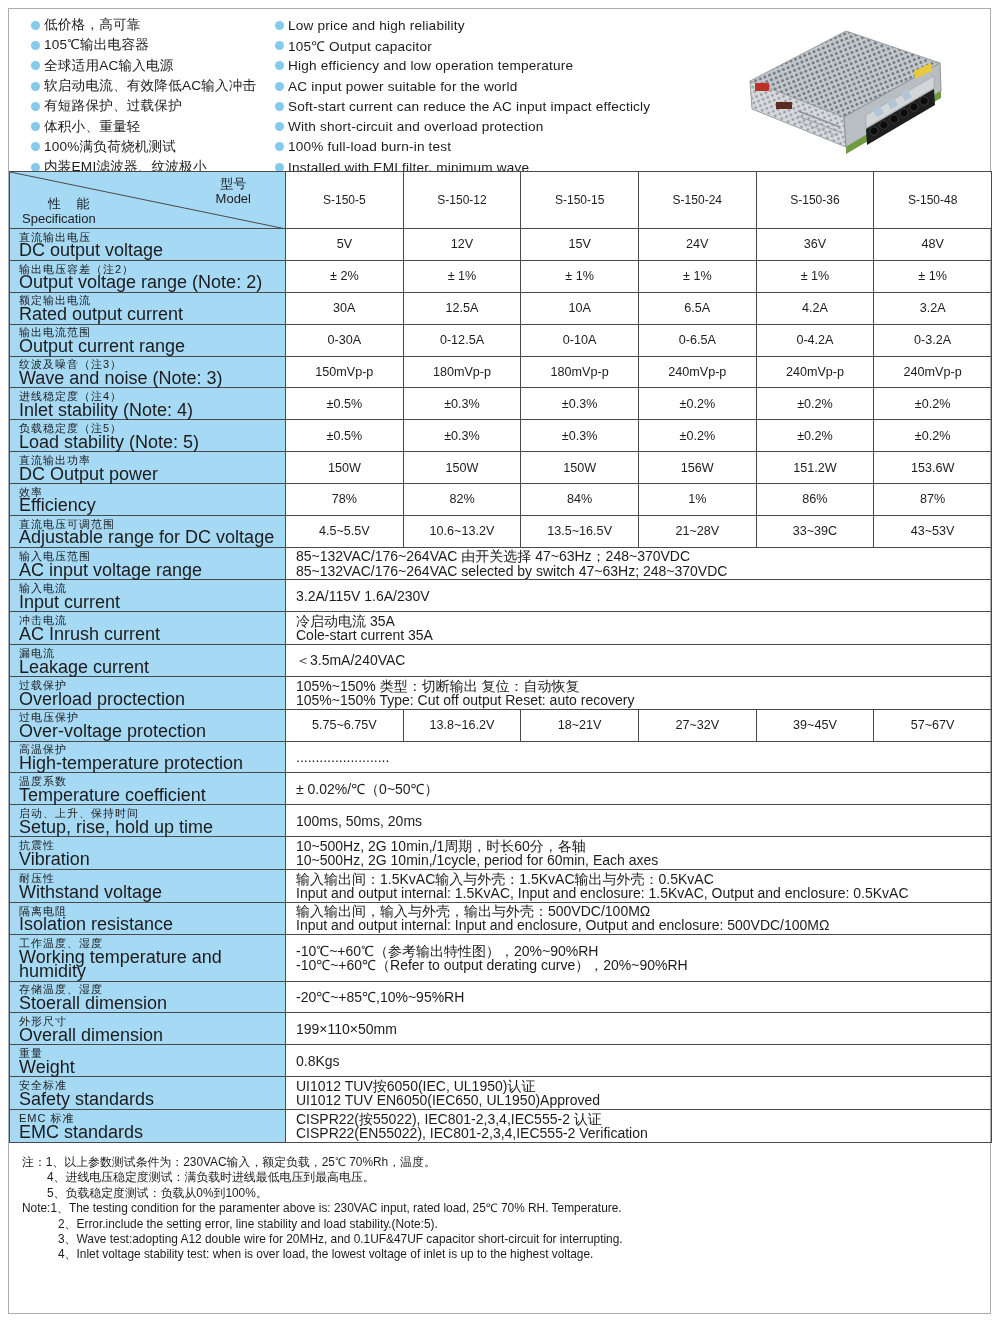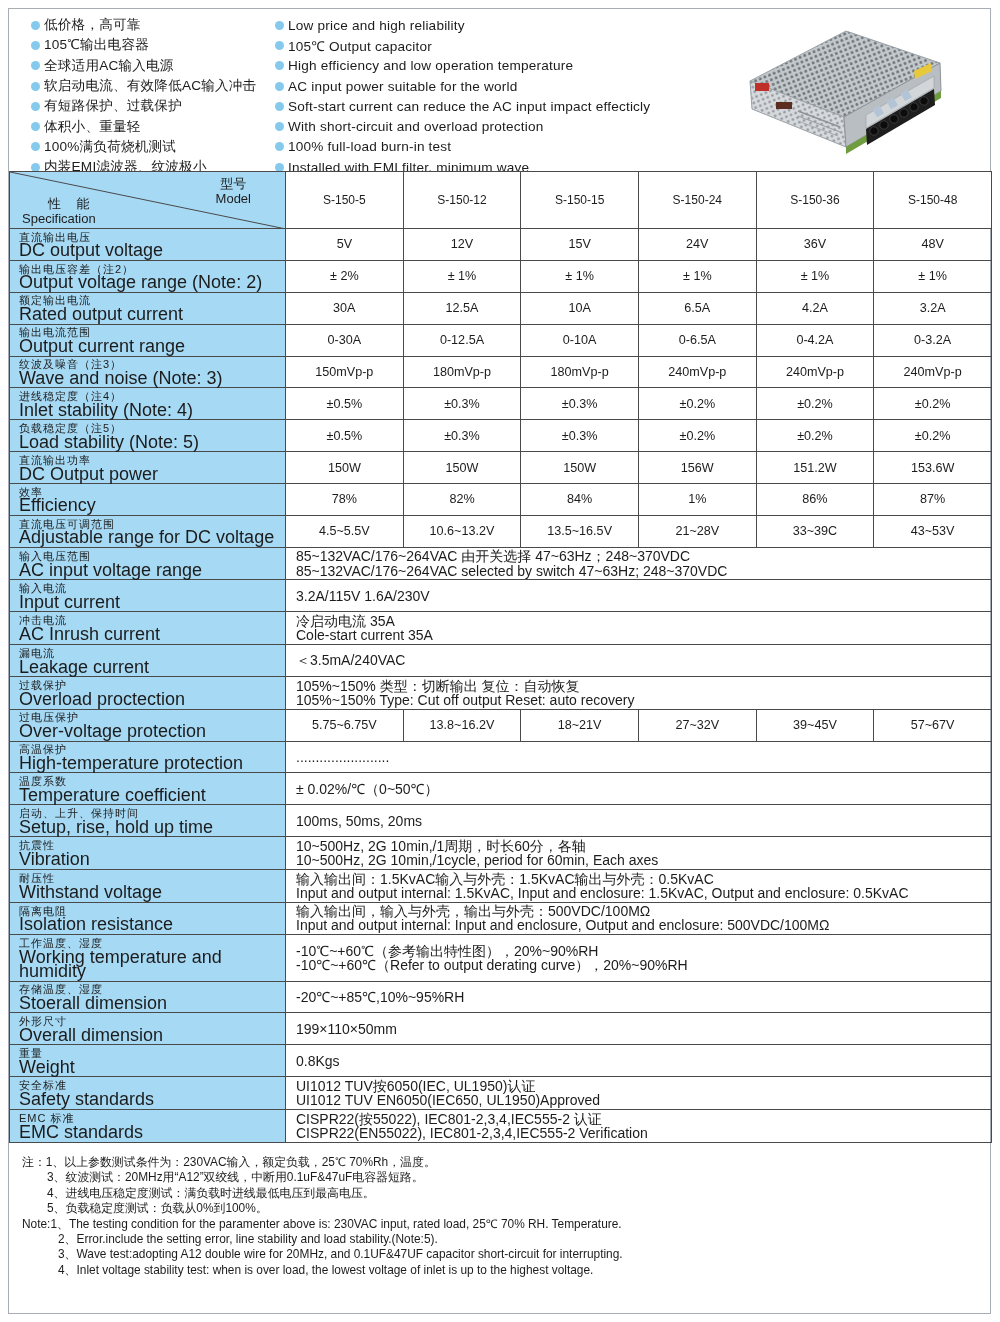--- a/index.html
+++ b/index.html
@@ -491,21 +491,20 @@
           <td class="merged" colspan="6">
             <div class="line">CISPR22(按55022), IEC801-2,3,4,IEC555-2 认证</div>
             <div class="line">CISPR22(EN55022), IEC801-2,3,4,IEC555-2 Verification</div>
           </td>
         </tr>
       </tbody>
   </table>
 
   <div class="notes" id="notes">
       <div class="note-line">注：1、以上参数测试条件为：230VAC输入，额定负载，25℃ 70%Rh，温度。</div>
-      <div class="note-line ind-zh">3、纹波测试：20MHz用“A12”双绞线，中断用0.1uF&amp;47uF电容器短路。</div>
       <div class="note-line ind-zh">4、进线电压稳定度测试：满负载时进线最低电压到最高电压。</div>
       <div class="note-line ind-zh">5、负载稳定度测试：负载从0%到100%。</div>
       <div class="note-line">Note:1、The testing condition for the paramenter above is: 230VAC input, rated load, 25℃ 70% RH. Temperature.</div>
       <div class="note-line ind-en">2、Error.include the setting error, line stability and load stability.(Note:5).</div>
       <div class="note-line ind-en">3、Wave test:adopting  A12  double wire for 20MHz, and 0.1UF&amp;47UF capacitor short-circuit for interrupting.</div>
       <div class="note-line ind-en">4、Inlet voltage stability test: when is over load, the lowest voltage of inlet is up to the highest voltage.</div>
     </div>
 
 </div>
 

